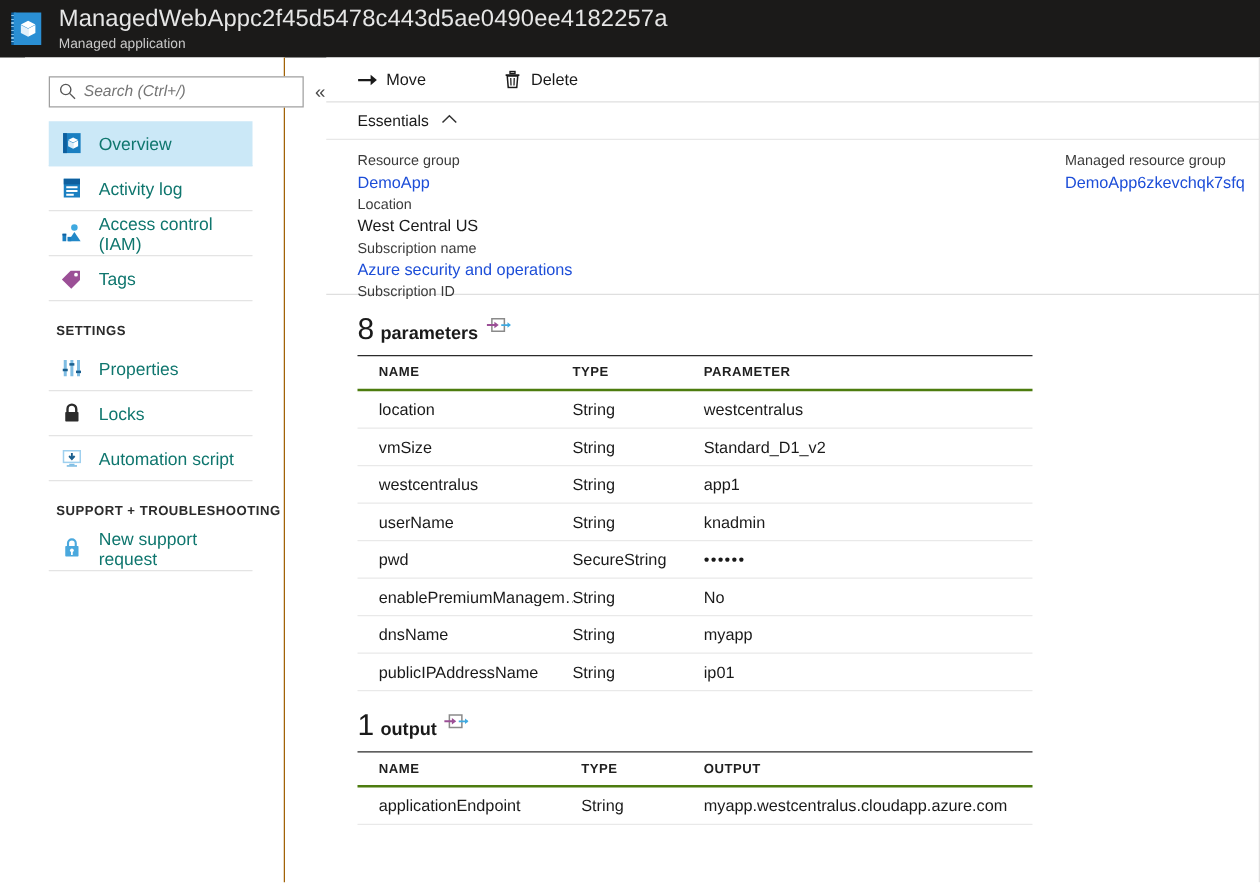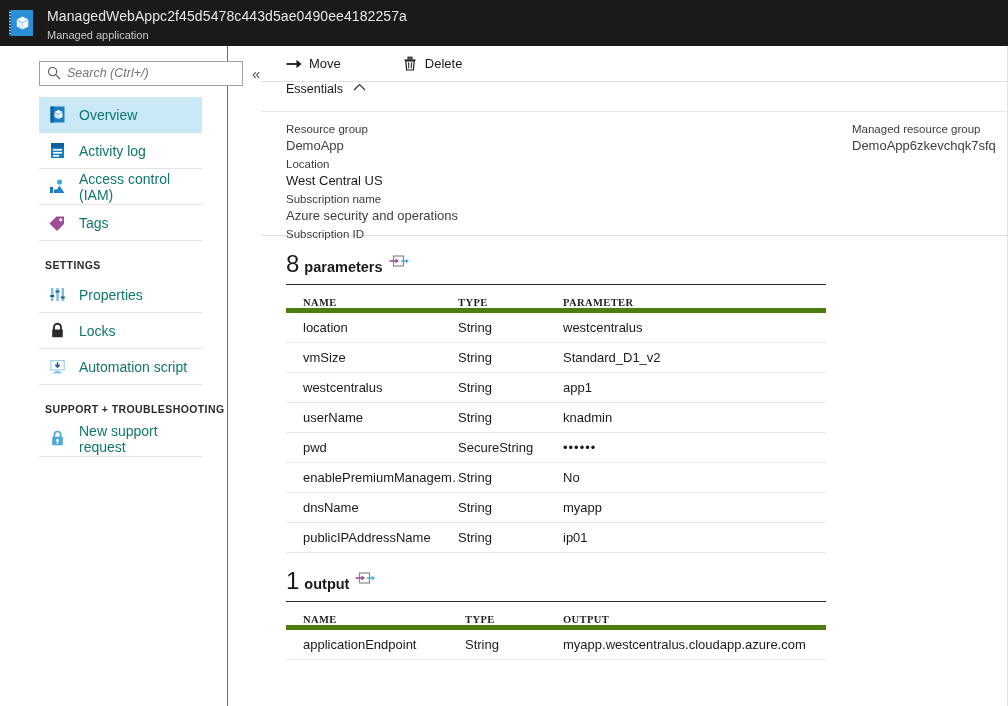--- a/index.html
+++ b/index.html
@@ -43,21 +43,21 @@
     width: 4px; height: 22px;
     background: repeating-linear-gradient(to bottom, #8fc5e8 0px, #8fc5e8 1px, transparent 1px, transparent 3px);
   }
   .cube {
     position: absolute; left: 7px; top: 6px;
     width: 13px; height: 14px;
   }
   .titlebar-text { display: flex; flex-direction: column; justify-content: center; }
   .titlebar-title {
     color: #e6e6e6;
-    font-size: 14px;
+    font-size: 19px;
     line-height: 22px;
     font-weight: 400;
     letter-spacing: 0.1px;
   }
   .titlebar-sub {
     color: #c8c8c8;
     font-size: 11px;
     line-height: 14px;
     font-weight: 400;
     margin-top: 1px;
@@ -165,21 +165,21 @@
     color: #1a1a1a;
   }
   .cmd-icon {
     width: 16px; height: 16px;
     margin-right: 7px;
     display: flex; align-items: center; justify-content: center;
   }
 
   .essentials-hdr {
     height: 30px;
-    display: flex; 
+    display: flex; align-items: center;
     padding-left: 25px;
     border-bottom: 1px solid #e8e8e8;
     cursor: pointer;
   }
   .essentials-label { font-size: 12.5px; color: #1a1a1a; }
   .essentials-chev { margin-left: 10px; font-size: 11px; color: #333; }
 
   .essentials-body {
     position: relative;
     height: 124px;
@@ -190,21 +190,21 @@
   .ess-col-right { position: absolute; left: 591px; top: 9px; }
   .ess-key {
     font-size: 11.5px; color: #3b3b3b;
     line-height: 16px;
   }
   .ess-val {
     font-size: 13px; color: #1a1a1a;
     line-height: 18px;
     margin-bottom: 1px;
   }
-  .ess-val.link { color: #404040; cursor: pointer; }
+  .ess-val.link { color: #1d4ed8; cursor: pointer; }
 
   
   .section { padding-left: 25px; padding-top: 16px; }
   .section-title {
     display: flex; align-items: baseline;
     margin-bottom: 8px;
   }
   .section-count {
     font-size: 24px; color: #1a1a1a; font-weight: 400;
     line-height: 24px;
@@ -218,24 +218,23 @@
     margin-left: 6px;
     position: relative; top: -2px;
     cursor: pointer;
   }
   .tbl {
     width: 540px;
     border-top: 1px solid #2b2b2b;
   }
   .tbl-head {
     height: 28px;
-    display: flex; align-items: flex-end;
-    border-bottom: 5px solid #4d7c0f;
+    display: flex; align-items: center;
+    border-bottom: 2px solid #4d7c0f;
     padding-left: 17px;
-    font-family: Liberation Serif, serif;
   }
   .tbl-head span {
     font-size: 10.5px;
     font-weight: 700;
     letter-spacing: 0.4px;
     color: #1f1f1f;
   }
   .tbl-row {
     height: 30px;
     display: flex; align-items: center;

